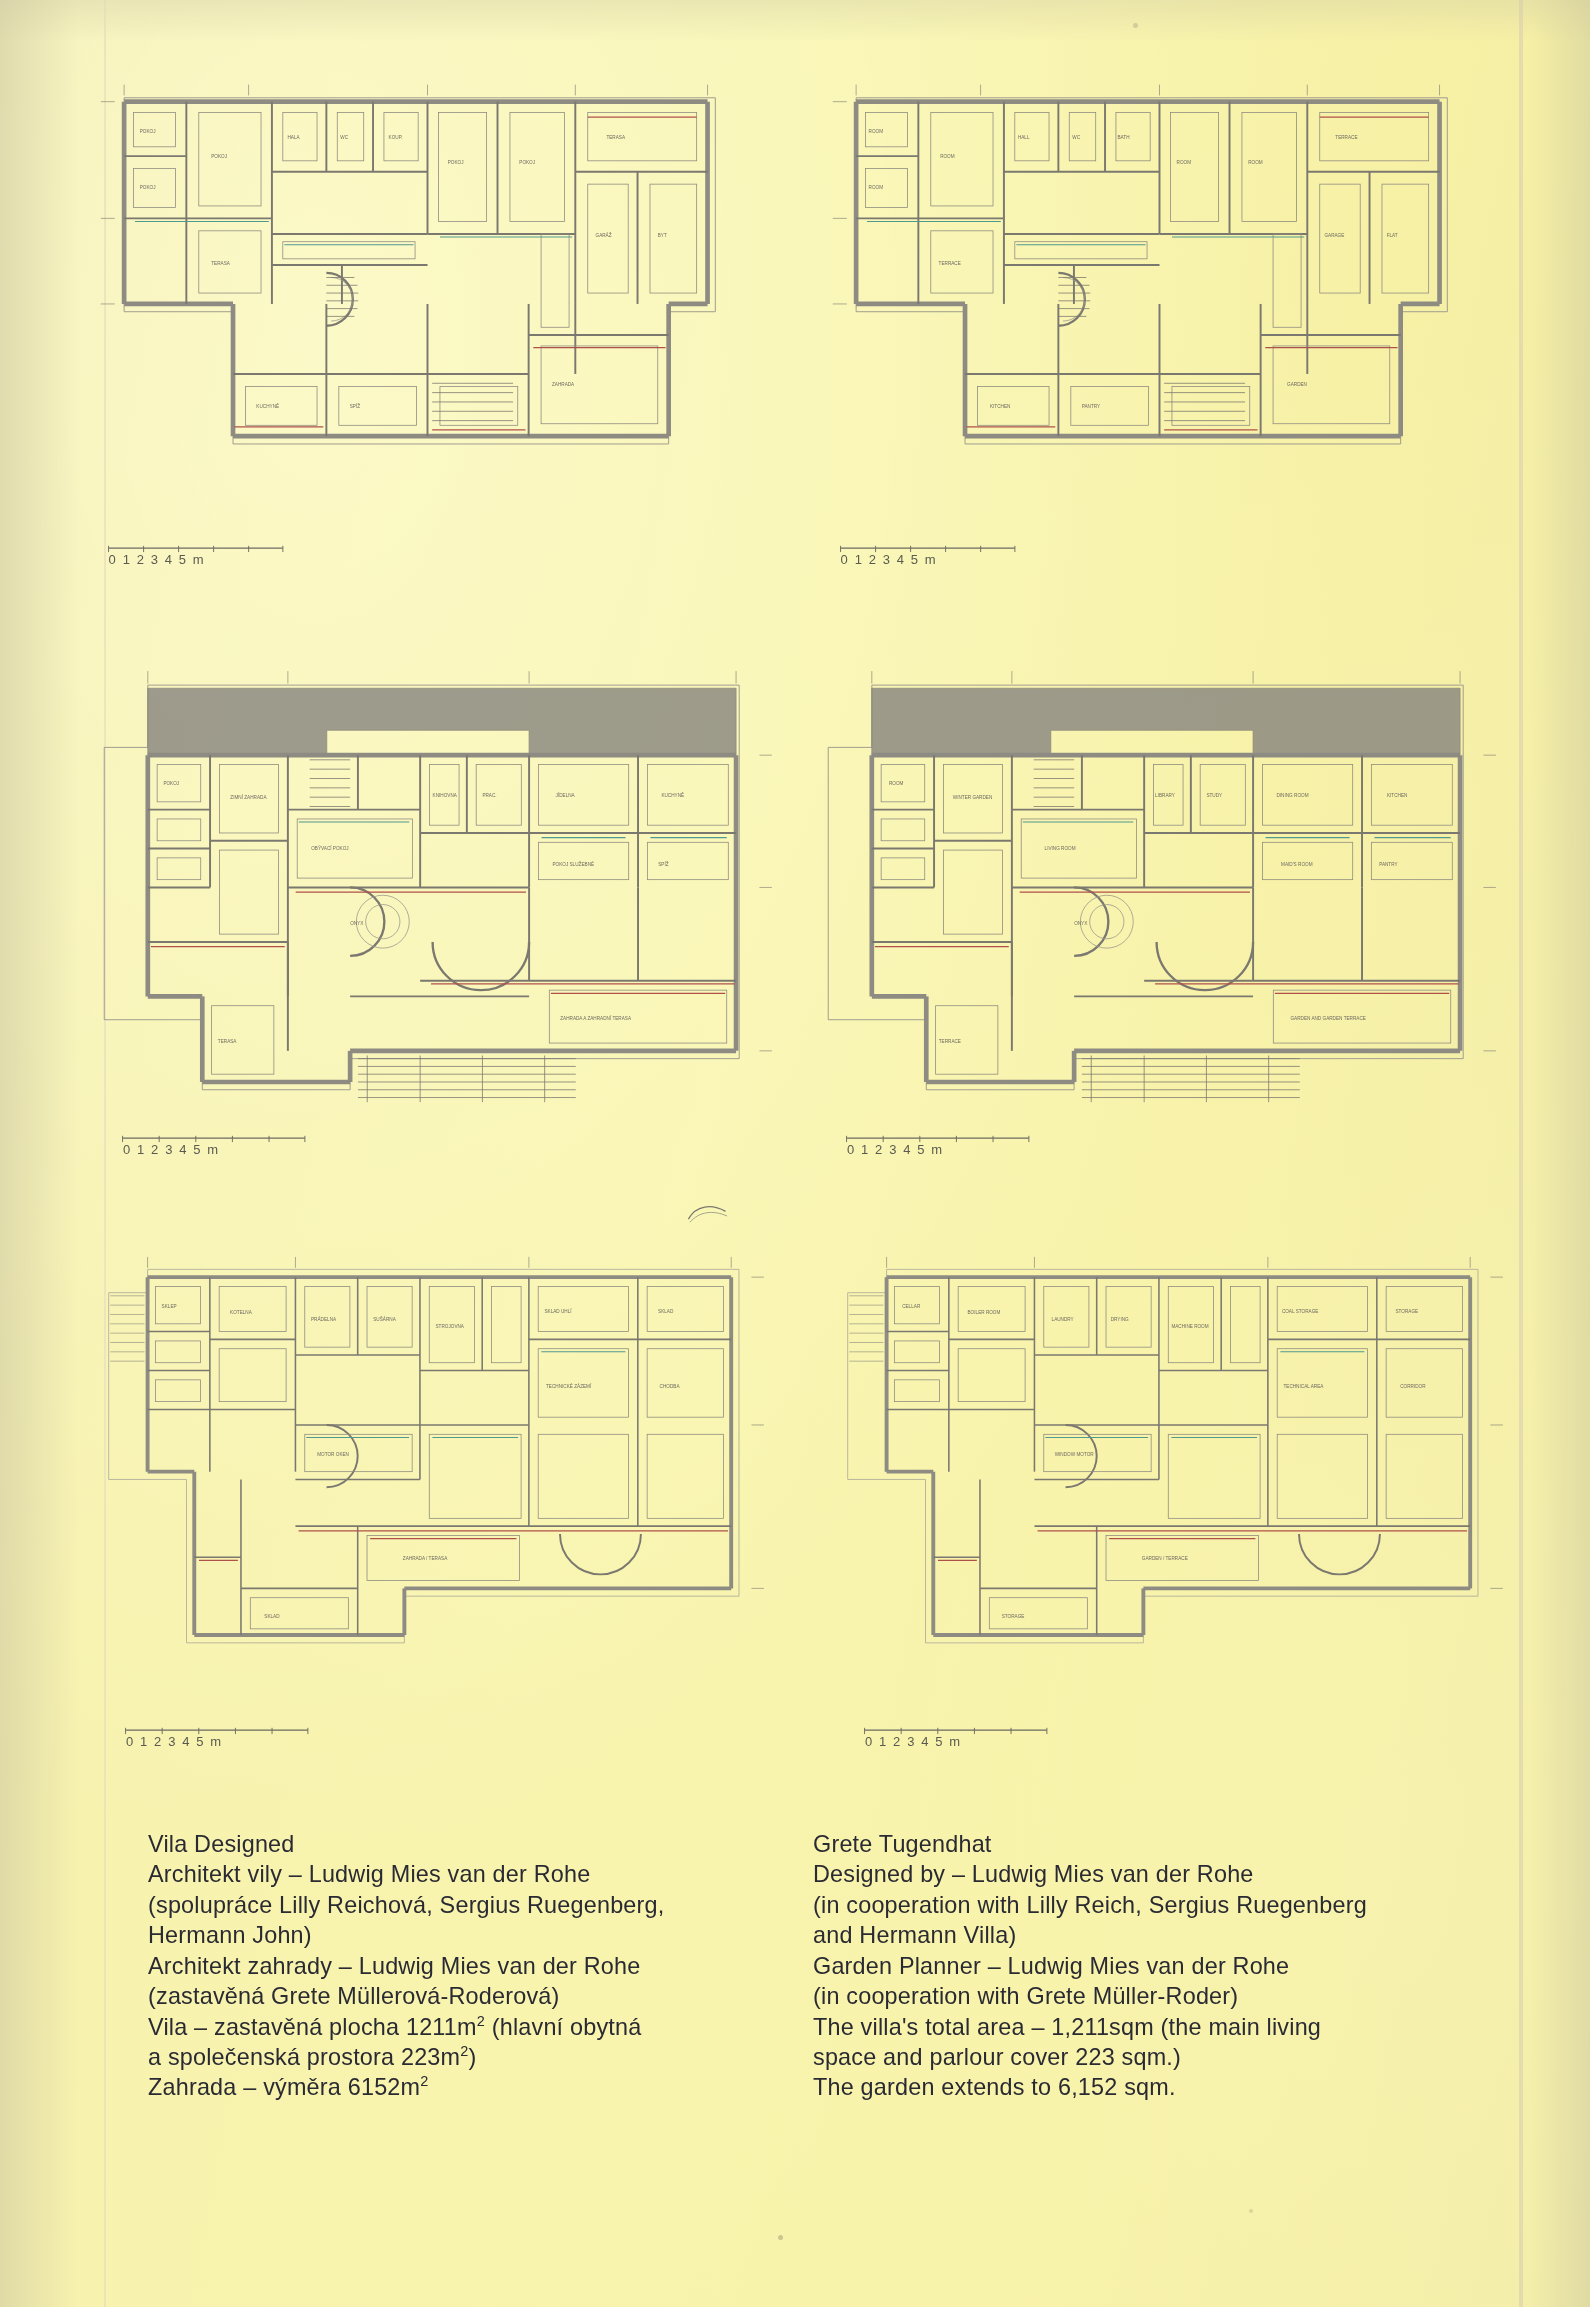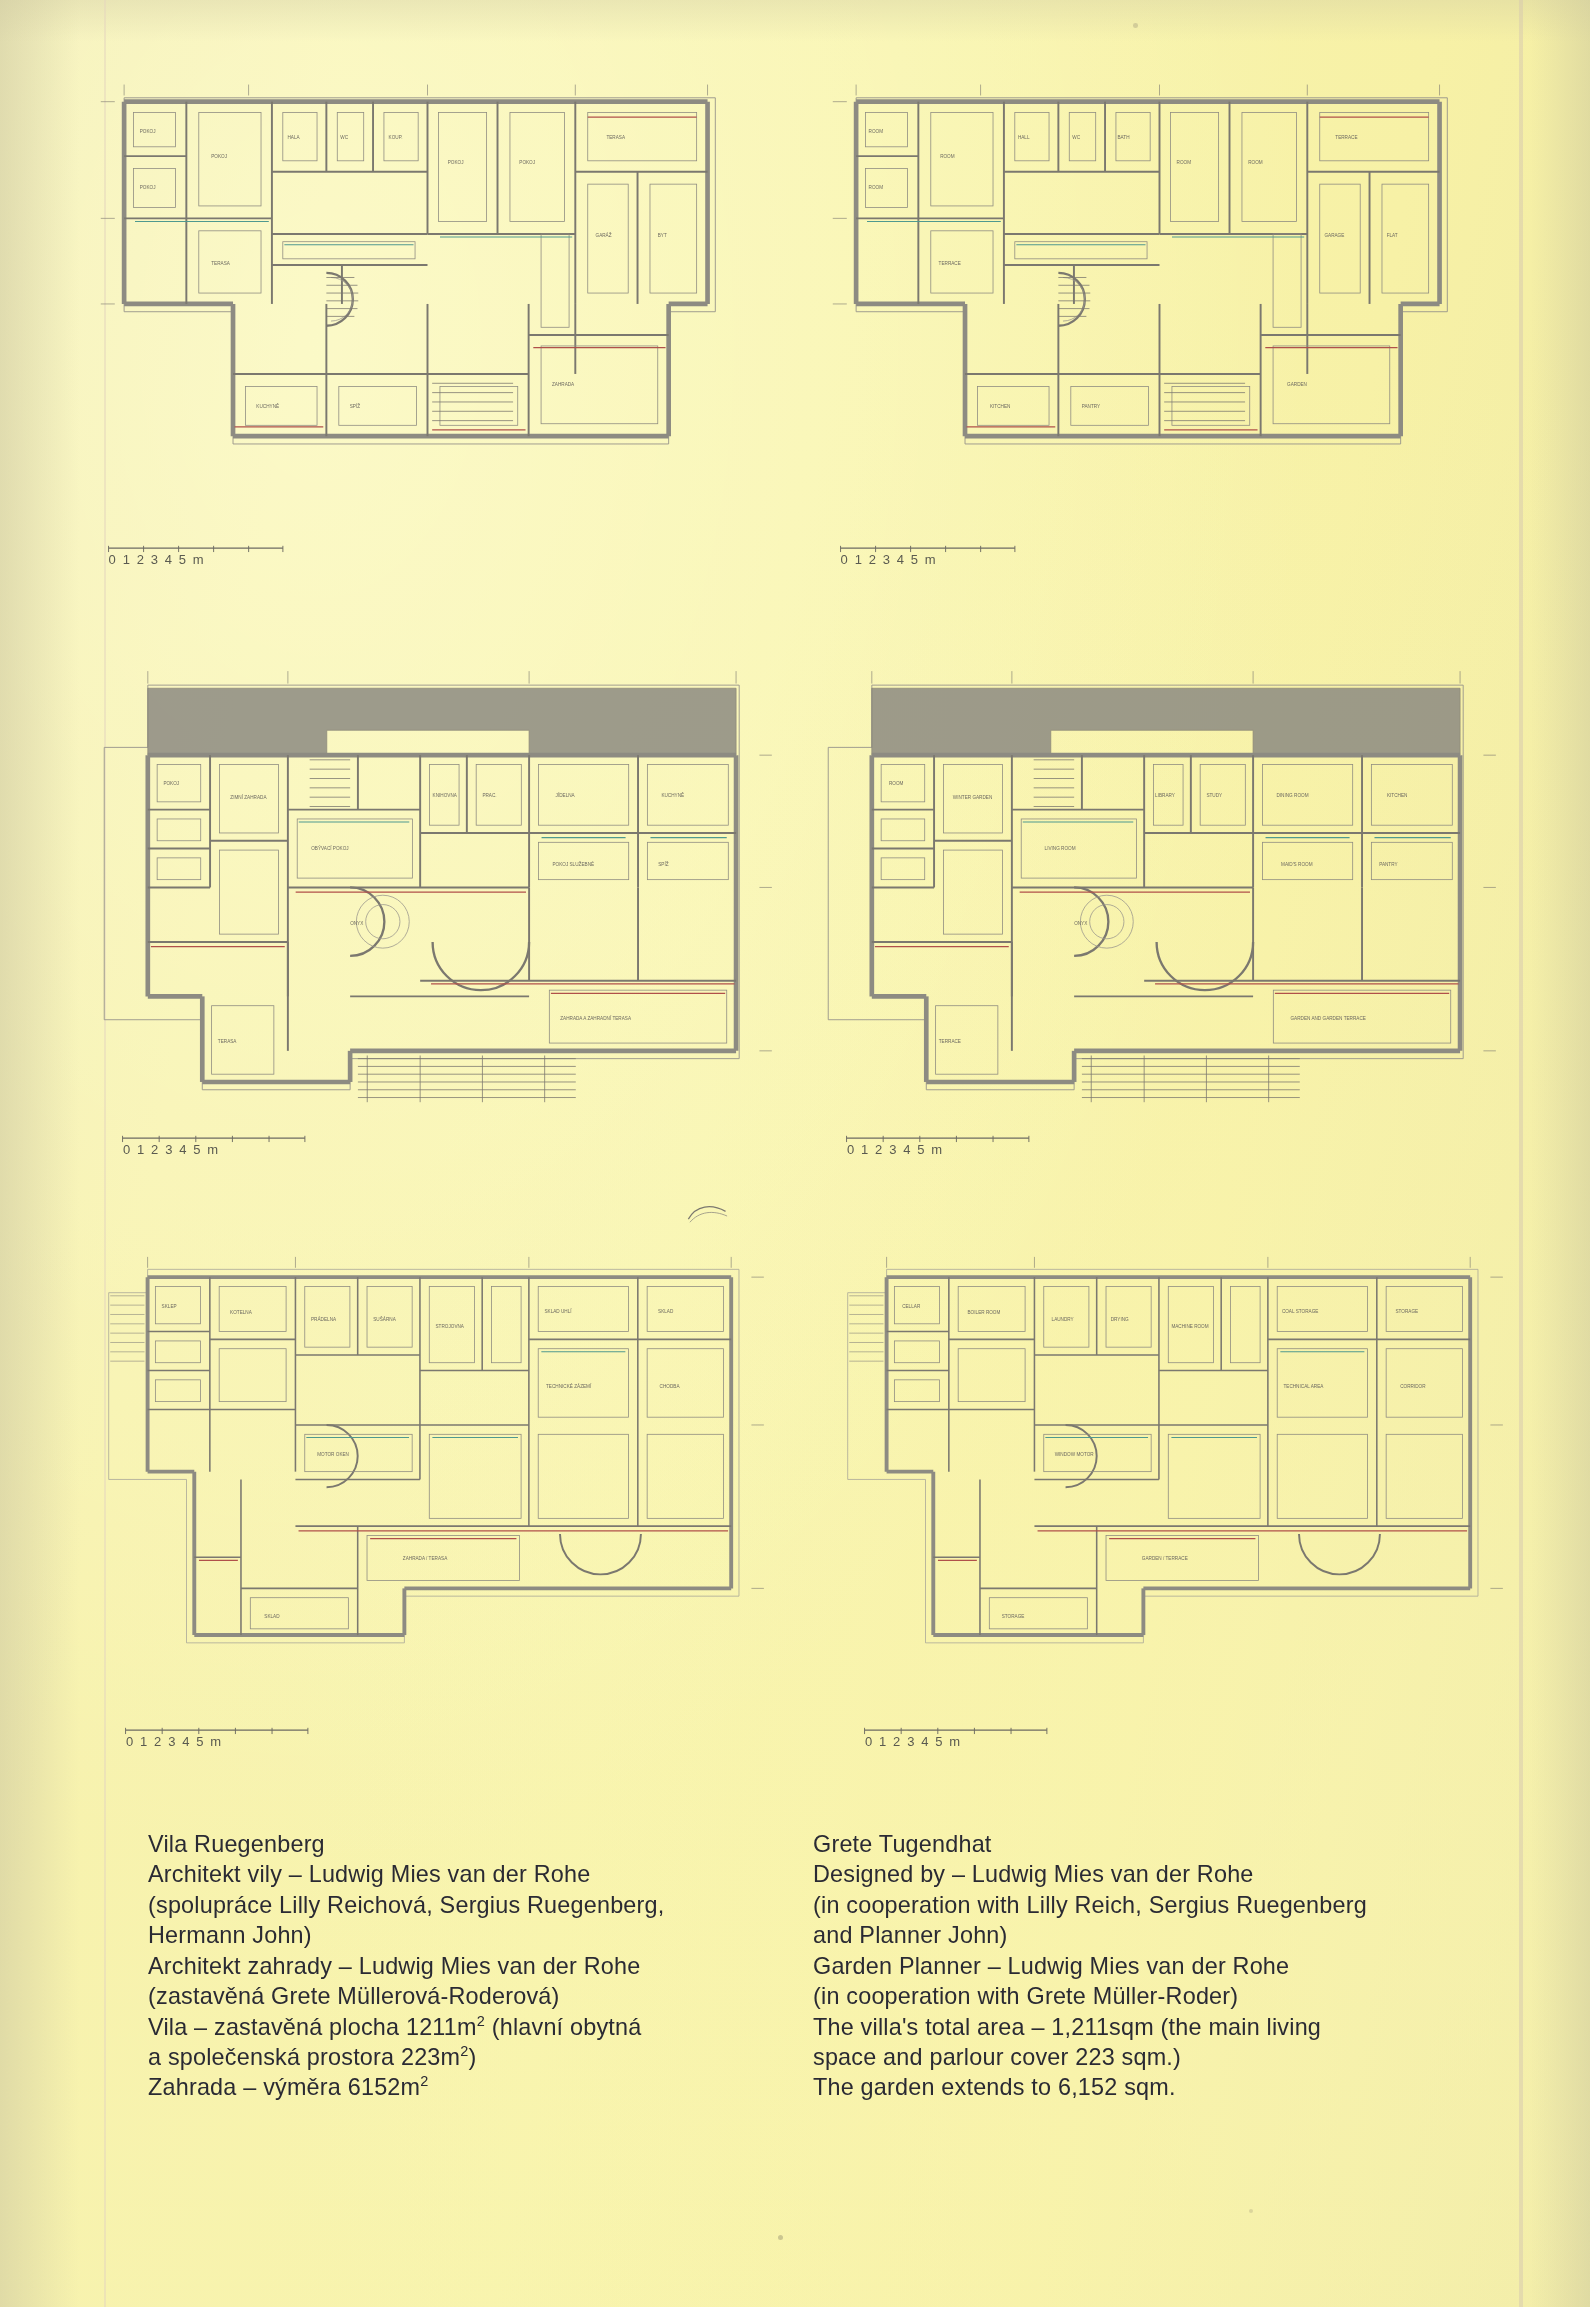--- a/index.html
+++ b/index.html
@@ -926,36 +926,36 @@
 
   <svg style="position:absolute; left:592px; top:1121px; width:47px; height:31px;" viewBox="0 0 60 40">
     <path d="M4 26 C 14 8, 34 6, 52 16" stroke="#7b786f" stroke-width="1.6" fill="none"></path>
     <path d="M6 30 C 18 16, 36 14, 54 22" stroke="#8e8b80" stroke-width="1" fill="none"></path>
   </svg>
 </div>
 
 <div class="text-block">
 
   <div class="text-col cz">
-    <p>Vila Ruegenberg</p>
+    <p>Vila Designed</p>
     <p>Architekt vily – Ludwig Mies van der Rohe</p>
     <p>(spolupráce Lilly Reichová, Sergius Ruegenberg,</p>
     <p>Hermann John)</p>
     <p>Architekt zahrady – Ludwig Mies van der Rohe</p>
     <p>(zastavěná Grete Müllerová-Roderová)</p>
     <p><span>Vila – zastavěná plocha 1211m</span><sup>2</sup><span> (hlavní obytná</span></p>
     <p><span>a společenská prostora 223m</span><sup>2</sup><span>)</span></p>
     <p><span>Zahrada – výměra 6152m</span><sup>2</sup></p>
   </div>
 
   <div class="text-col en">
     <p>Grete Tugendhat</p>
     <p>Designed by – Ludwig Mies van der Rohe</p>
     <p>(in cooperation with Lilly Reich, Sergius Ruegenberg</p>
-    <p>and Planner John)</p>
+    <p>and Hermann Villa)</p>
     <p>Garden Planner – Ludwig Mies van der Rohe</p>
     <p>(in cooperation with Grete Müller-Roder)</p>
     <p>The villa's total area – 1,211sqm (the main living</p>
     <p>space and parlour cover 223 sqm.)</p>
     <p>The garden extends to 6,152 sqm.</p>
   </div>
 
 </div>
 
 

